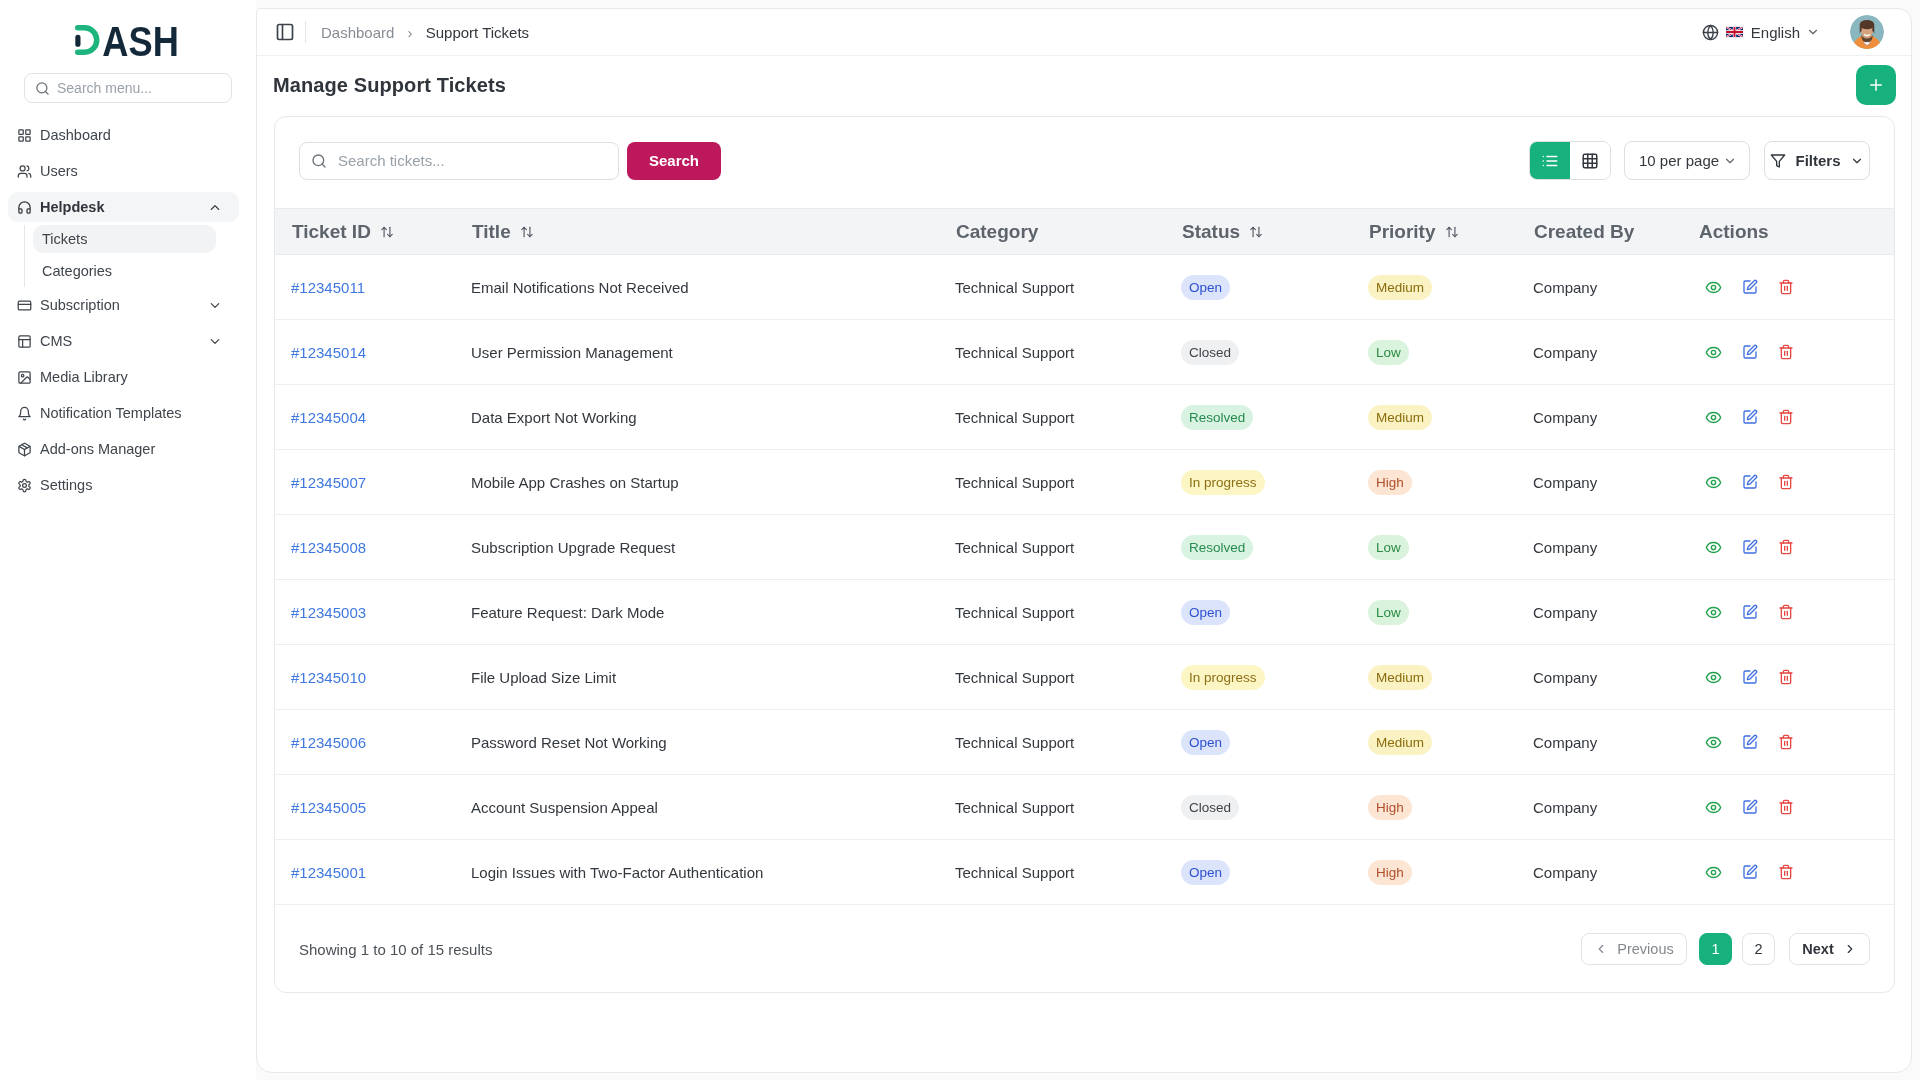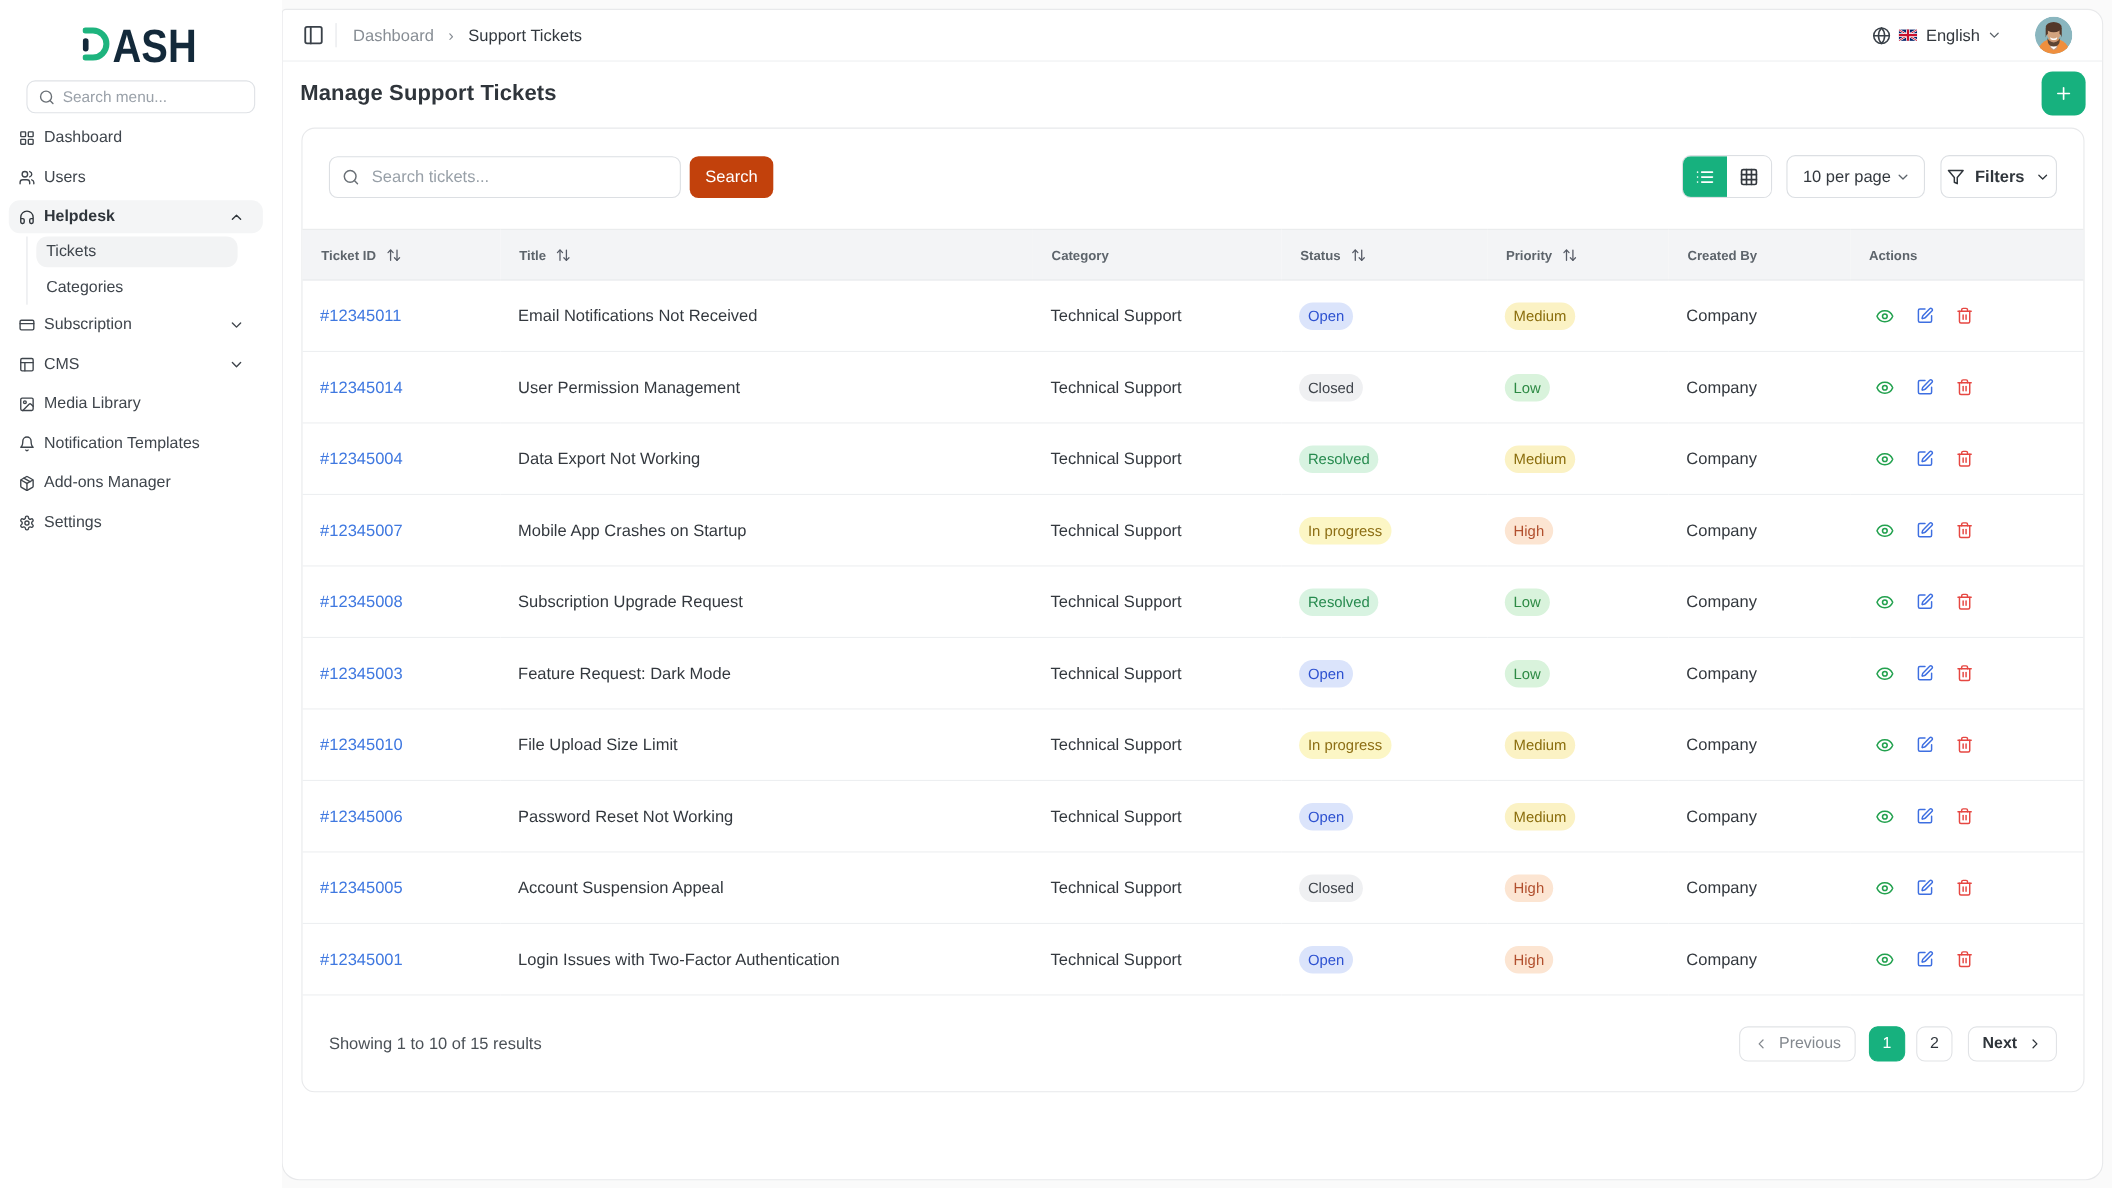--- a/index.html
+++ b/index.html
@@ -1,21 +1,21 @@
 <!DOCTYPE html>
 <html lang="en"><head>
 <meta charset="utf-8">
 <title>Manage Support Tickets</title>
 <style>
 *{margin:0;padding:0;box-sizing:border-box;}
 html,body{width:1920px;height:1080px;overflow:hidden;}
 body{font-family:"Liberation Sans",sans-serif;background:#fafafa;color:#33383e;}
 .sidebar{position:fixed;left:0;top:0;width:256px;height:1080px;background:#fff;z-index:5;}
 .logo{height:64px;padding-top:22px;}
-.sb-search{margin:9px 24px 4px 24px;position:relative;}
+.sb-search{margin:9px 24px 14px 24px;position:relative;}
 .sb-search input{width:208px;height:30px;border:1px solid #dfe2e6;border-radius:8px;padding:0 10px 0 32px;font-size:14px;color:#33383e;outline:none;background:#fff;font-family:"Liberation Sans",sans-serif;}
 .sb-search input::placeholder{color:#9aa1a9;}
 .sb-search svg{position:absolute;left:11px;top:8px;}
 .menu{padding:0 17px 0 8px;}
 .mi{display:flex;align-items:center;height:36px;margin:0 0;padding:0 8px 0 9px;border-radius:10px;font-size:14.5px;color:#3f454c;position:relative;}
 .mi svg{flex:0 0 16px;margin-right:8px;}
 .mi > svg:first-child{width:15px;height:15px;flex:0 0 15px;}
 .mi .lab{flex:1;}
 .mi.active{background:#f4f5f6;font-weight:700;color:#2f353b;height:30px;margin:3px 0;}
 .sub{position:relative;margin:0;}
@@ -36,32 +36,32 @@
 .avatar{width:34px;height:34px;border-radius:50%;overflow:hidden;}
 .pagehead{display:flex;align-items:flex-start;padding:18px 16px 0 16px;position:relative;}
 .pagehead h1{font-size:20px;font-weight:700;color:#2f353b;letter-spacing:.1px;}
 .addbtn{position:absolute;right:15px;top:9px;width:40px;height:40px;background:#17b17e;border-radius:10px;display:flex;align-items:center;justify-content:center;}
 .card{margin:19px 16px 0 17px;border:1px solid #e8e9eb;border-radius:12px;background:#fff;}
 .toolbar{display:flex;align-items:center;padding:24px 24px 28px 24px;}
 .tsearch{position:relative;}
 .tsearch input{width:320px;height:38px;border:1px solid #dcdfe3;border-radius:8px;padding:0 12px 0 38px;font-size:15px;color:#33383e;outline:none;font-family:"Liberation Sans",sans-serif;}
 .tsearch input::placeholder{color:#98a0a8;}
 .tsearch svg{position:absolute;left:12px;top:11px;}
-.sbtn{margin-left:8px;height:38px;width:76px;background:#c2410c;color:#fff;border:none;border-radius:8px;font-size:15px;font-weight:400;font-family:"Liberation Sans",sans-serif;}
+.sbtn{margin-left:8px;height:38px;width:94px;background:#be185d;color:#fff;border:none;border-radius:8px;font-size:15px;font-weight:700;font-family:"Liberation Sans",sans-serif;}
 .tb-sp{flex:1;}
 .vtoggle{display:flex;border:1px solid #dcdfe3;border-radius:8px;overflow:hidden;height:39px;}
 .vtoggle .vt{width:40px;display:flex;align-items:center;justify-content:center;background:#fff;}
 .vtoggle .vt.on{background:#17b17e;}
 .psel{margin-left:13px;height:39px;width:126px;border:1px solid #dcdfe3;border-radius:8px;display:flex;align-items:center;padding:0 12px 0 14px;font-size:15px;color:#33383e;}
 .psel svg{margin-left:auto;}
 .fbtn{margin-left:14px;height:39px;width:106px;border:1px solid #dcdfe3;border-radius:8px;display:flex;align-items:center;justify-content:center;font-size:15px;font-weight:700;color:#2f353b;}
 .fbtn svg{margin-right:9px;}
 .fbtn .chv{margin-left:9px;margin-right:0;}
 table{width:100%;border-collapse:collapse;table-layout:fixed;}
-thead th{background:#f3f4f6;height:46px;text-align:left;font-size:12px;font-weight:700;color:#5d646b;padding:0 0 0 17px;border-bottom:1px solid #e8eaec;border-top:1px solid #e8eaec;}
+thead th{background:#f3f4f6;height:46px;text-align:left;font-size:19px;font-weight:700;color:#5d646b;padding:0 0 0 17px;border-bottom:1px solid #e8eaec;border-top:1px solid #e8eaec;}
 thead th .thw{display:flex;align-items:center;}
 thead th svg{margin-left:9px;}
 tbody td{height:65px;font-size:15px;color:#33383e;padding:0 0 0 16px;border-bottom:1px solid #edeff1;}
 td.id a{color:#3f78e0;text-decoration:none;}
 .badge{display:inline-block;padding:5px 8px;border-radius:999px;font-size:13.5px;}
 .b-open{background:#dbe4fb;color:#2d51d0;}
 .b-closed{background:#eff0f2;color:#3f444b;}
 .b-resolved{background:#d8f3e1;color:#268a4e;}
 .b-prog{background:#fcf6c5;color:#8d6e14;}
 .b-med{background:#fbf2c4;color:#8a6d0c;}

